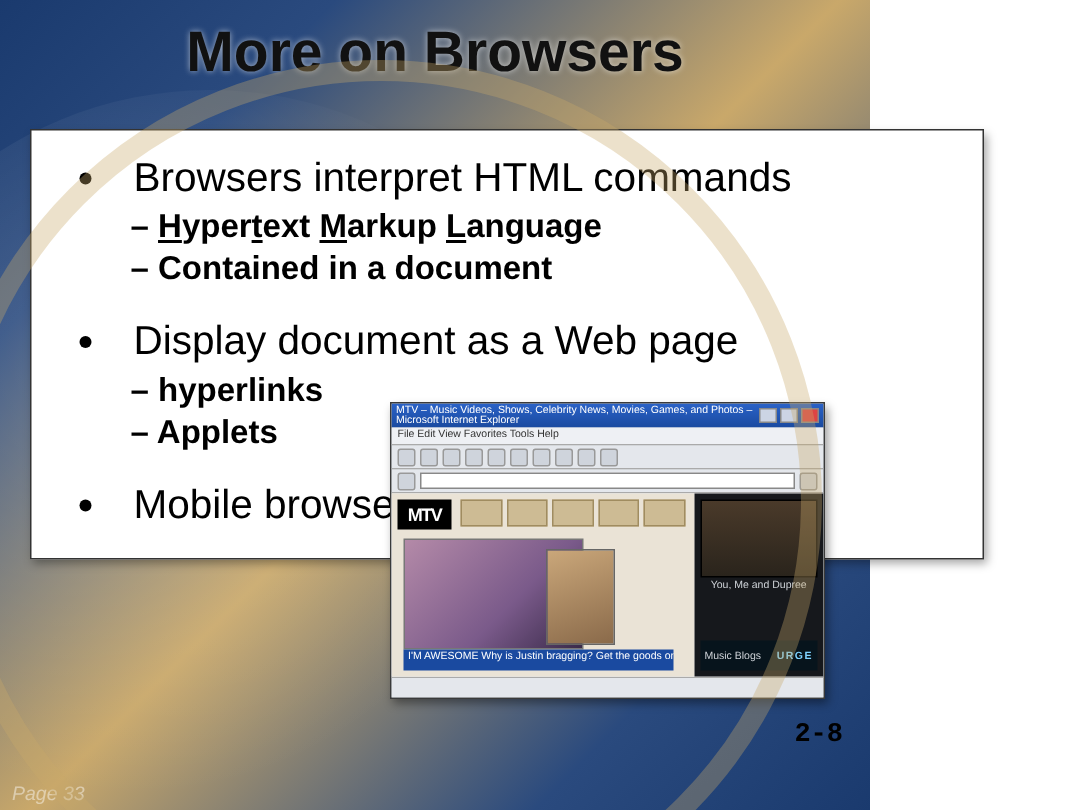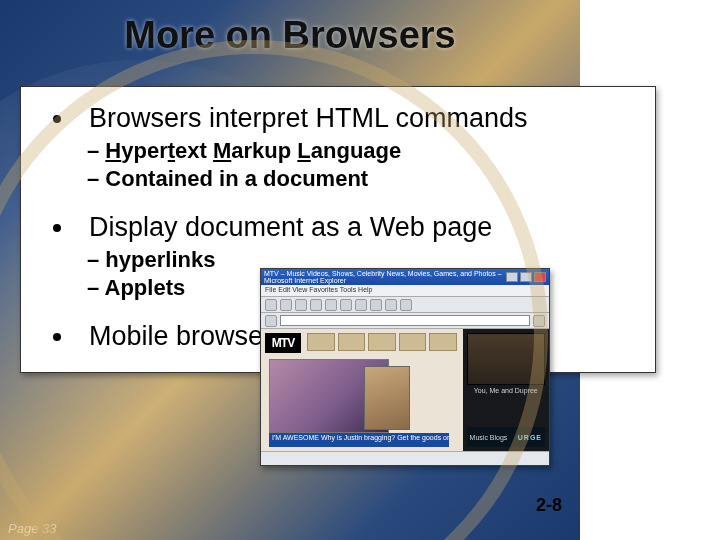--- a/index.html
+++ b/index.html
@@ -143,24 +143,25 @@
   .urge { position:absolute; left:4px; bottom:4px; right:4px; height:20px;
     background:#07141c; display:flex; align-items:center; justify-content:space-between;
     padding:0 3px; font-size:7px;}
   .urge-logo { color:#7fd3ff; font-weight:700; letter-spacing:1px; }
 
   .ss-status { height:14px; background:#e4e7ec; border-top:1px solid #aaa; }
 
   .slide-number {
     position: absolute;
     right: 18px;
-    bottom: 24px;
+    bottom: 40px;
     font-size: 18px;
     font-weight: 700;
     color: #000;
+    font-family: Liberation Mono, monospace;
   }
   .page-label {
     position: absolute;
     left: 8px;
     bottom: 4px;
     font-size: 13px;
     color: rgba(255,255,255,0.45);
     font-style: italic;
   }
 </style>

